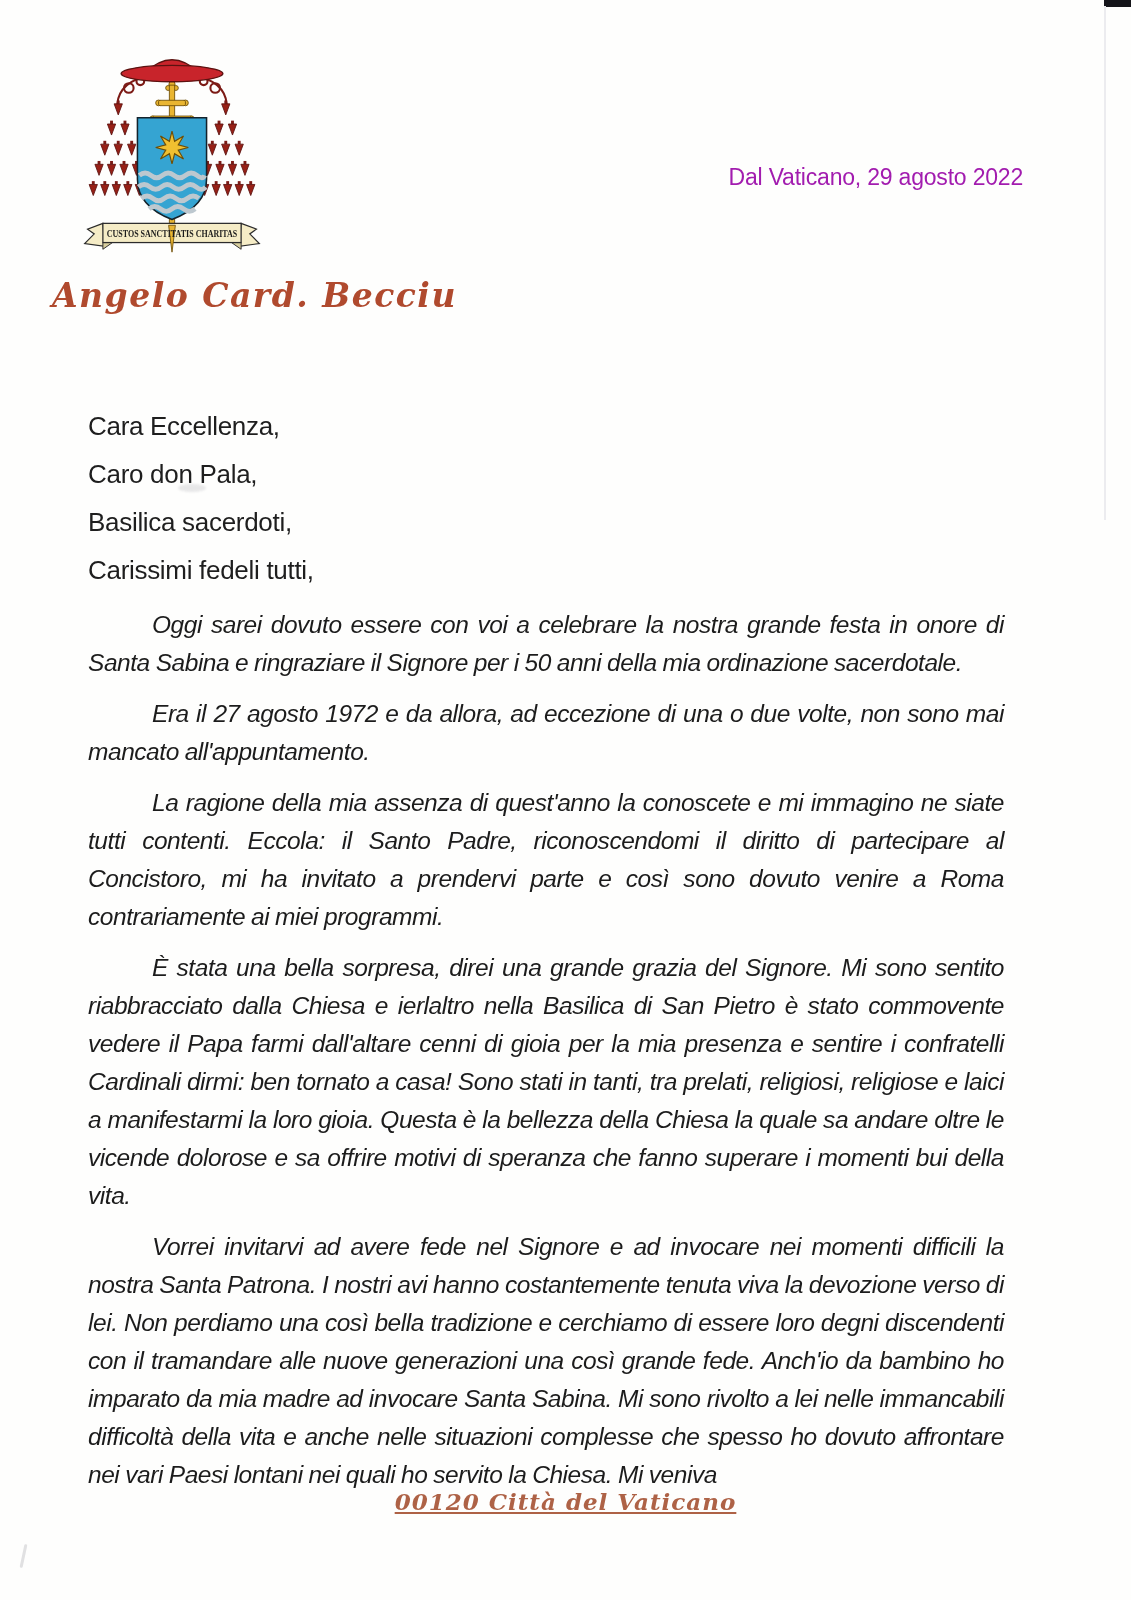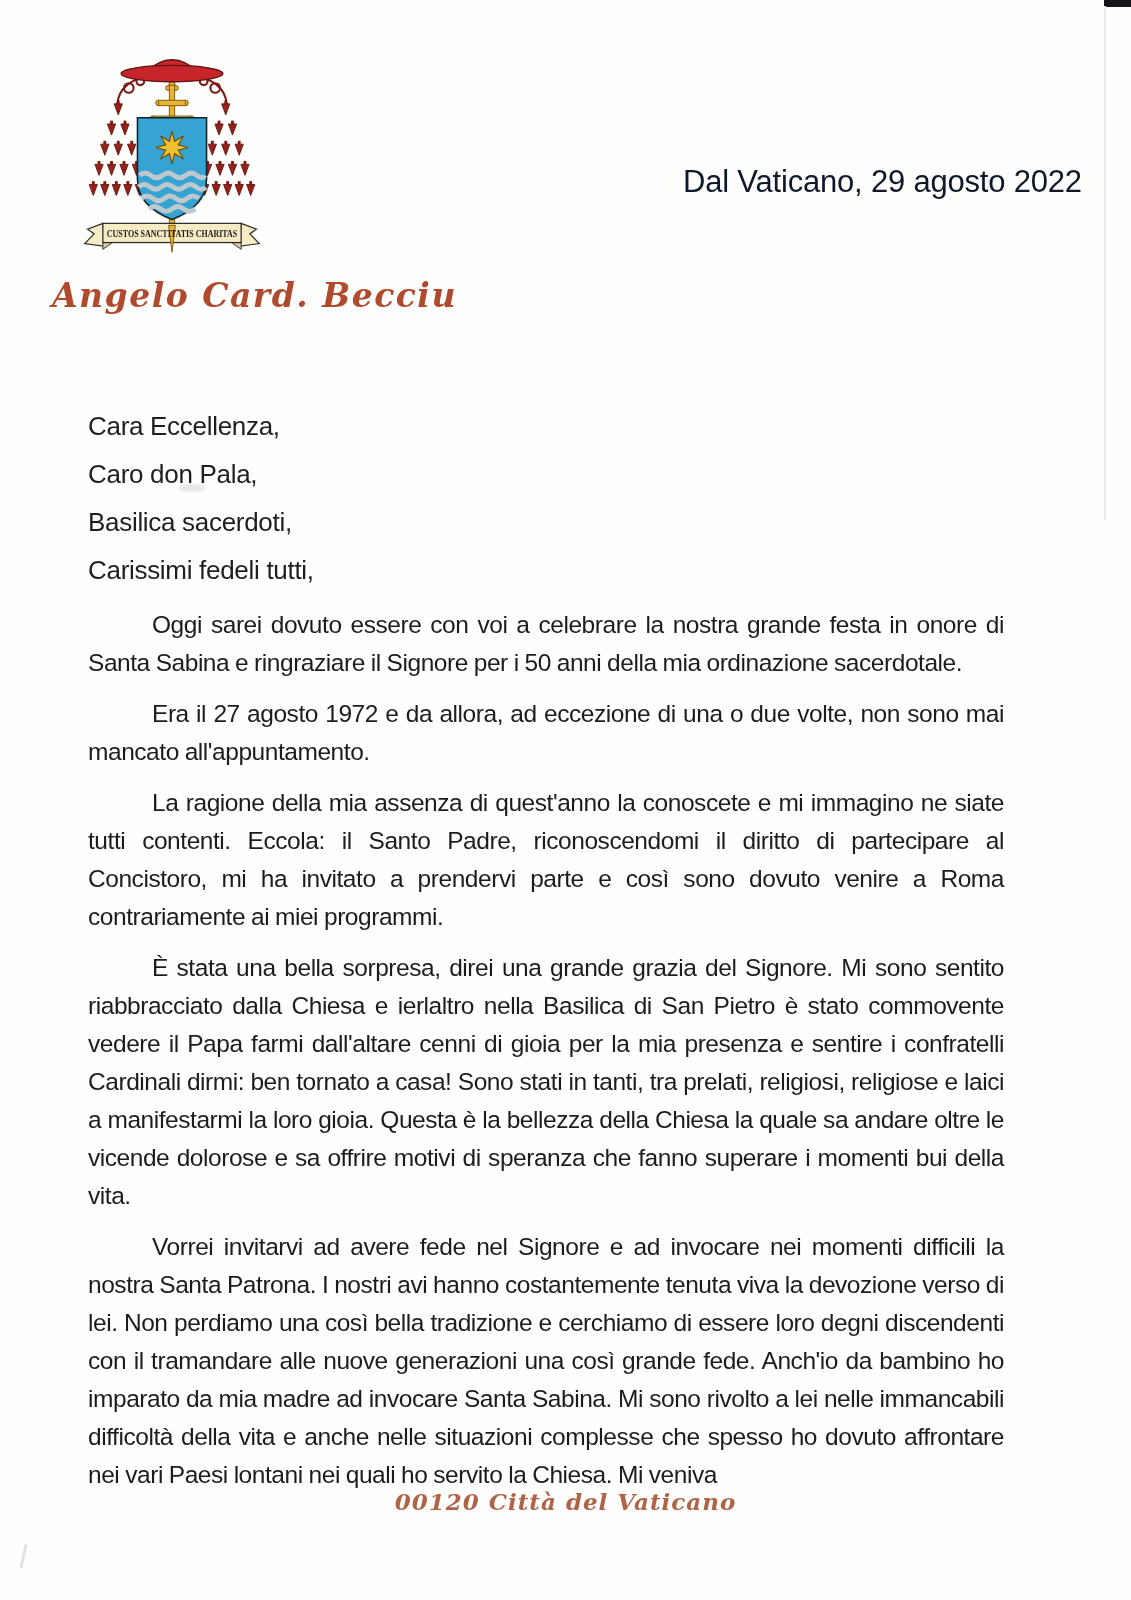--- a/index.html
+++ b/index.html
@@ -16,41 +16,41 @@
   .coa{position:absolute;left:76px;top:44px;width:192px;height:232px;}
   .signature{
     position:absolute;left:52px;top:276px;
     font-family:"DejaVu Serif",serif;font-style:italic;font-weight:700;
     font-size:33px;letter-spacing:1.5px;color:#b04a2e;
     white-space:nowrap;
     text-align:right;
   }
   .dateline{
     position:absolute;left:683px;top:164px;width:340px;
-    font-size:31px;letter-spacing:-0.2px;color:#0f172a;
+    font-size:23px;letter-spacing:-0.2px;color:#a21caf;
     white-space:nowrap;
     text-align:right;
   }
   
   .salutations{position:absolute;left:88px;top:402px;font-size:26px;letter-spacing:-0.3px;}
   .salutations div{height:48px;line-height:48px;}
   
   .body-text{
     position:absolute;left:88px;top:606px;width:916px;
     font-size:24.5px;line-height:38px;
     letter-spacing:-0.45px;word-spacing:-0.5px;
     text-align:justify;color:#1c1c1c;
   }
-  .body-text p{margin:0 0 13px 0;text-indent:64px;}
+  .body-text p{margin:0 0 13px 0;text-indent:64px;font-style:italic;}
   
   .footer{
     position:absolute;left:0;top:1488px;width:100%;
     text-align:center;
     font-family:"DejaVu Serif",serif;font-style:italic;font-weight:600;
-    font-size:23px;letter-spacing:1px;color:#ae6246;
+    font-size:23px;letter-spacing:1px;color:#ae6246;text-decoration:underline;
   }
   
   .artifact-corner{position:absolute;right:0;top:0;width:27px;height:7px;background:#15151a;}
   .artifact-line{position:absolute;left:1104px;top:6px;width:2px;height:514px;background:#ececef;}
   .artifact-smudge{
     position:absolute;left:22px;top:1544px;width:3px;height:24px;
     background:#c9c9cc;opacity:.55;transform:rotate(12deg);border-radius:2px;
   }
   .artifact-dot{
     position:absolute;left:178px;top:484px;width:28px;height:8px;

